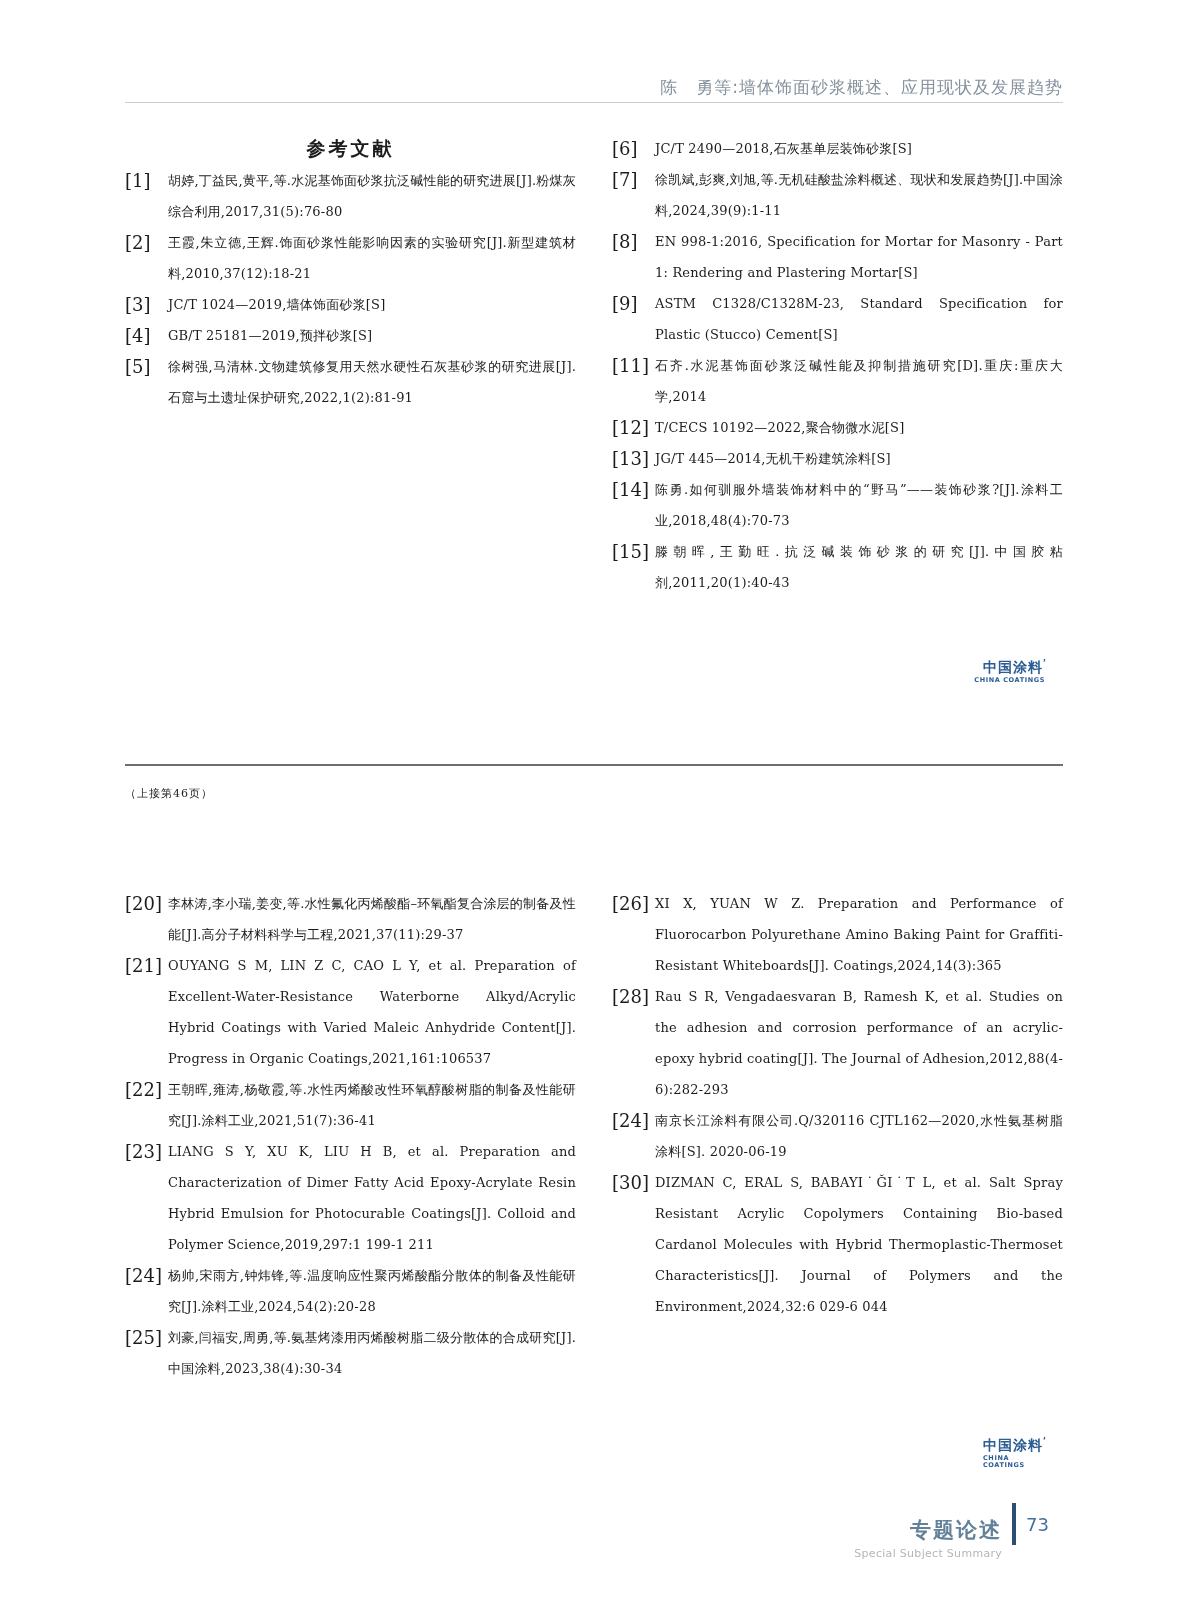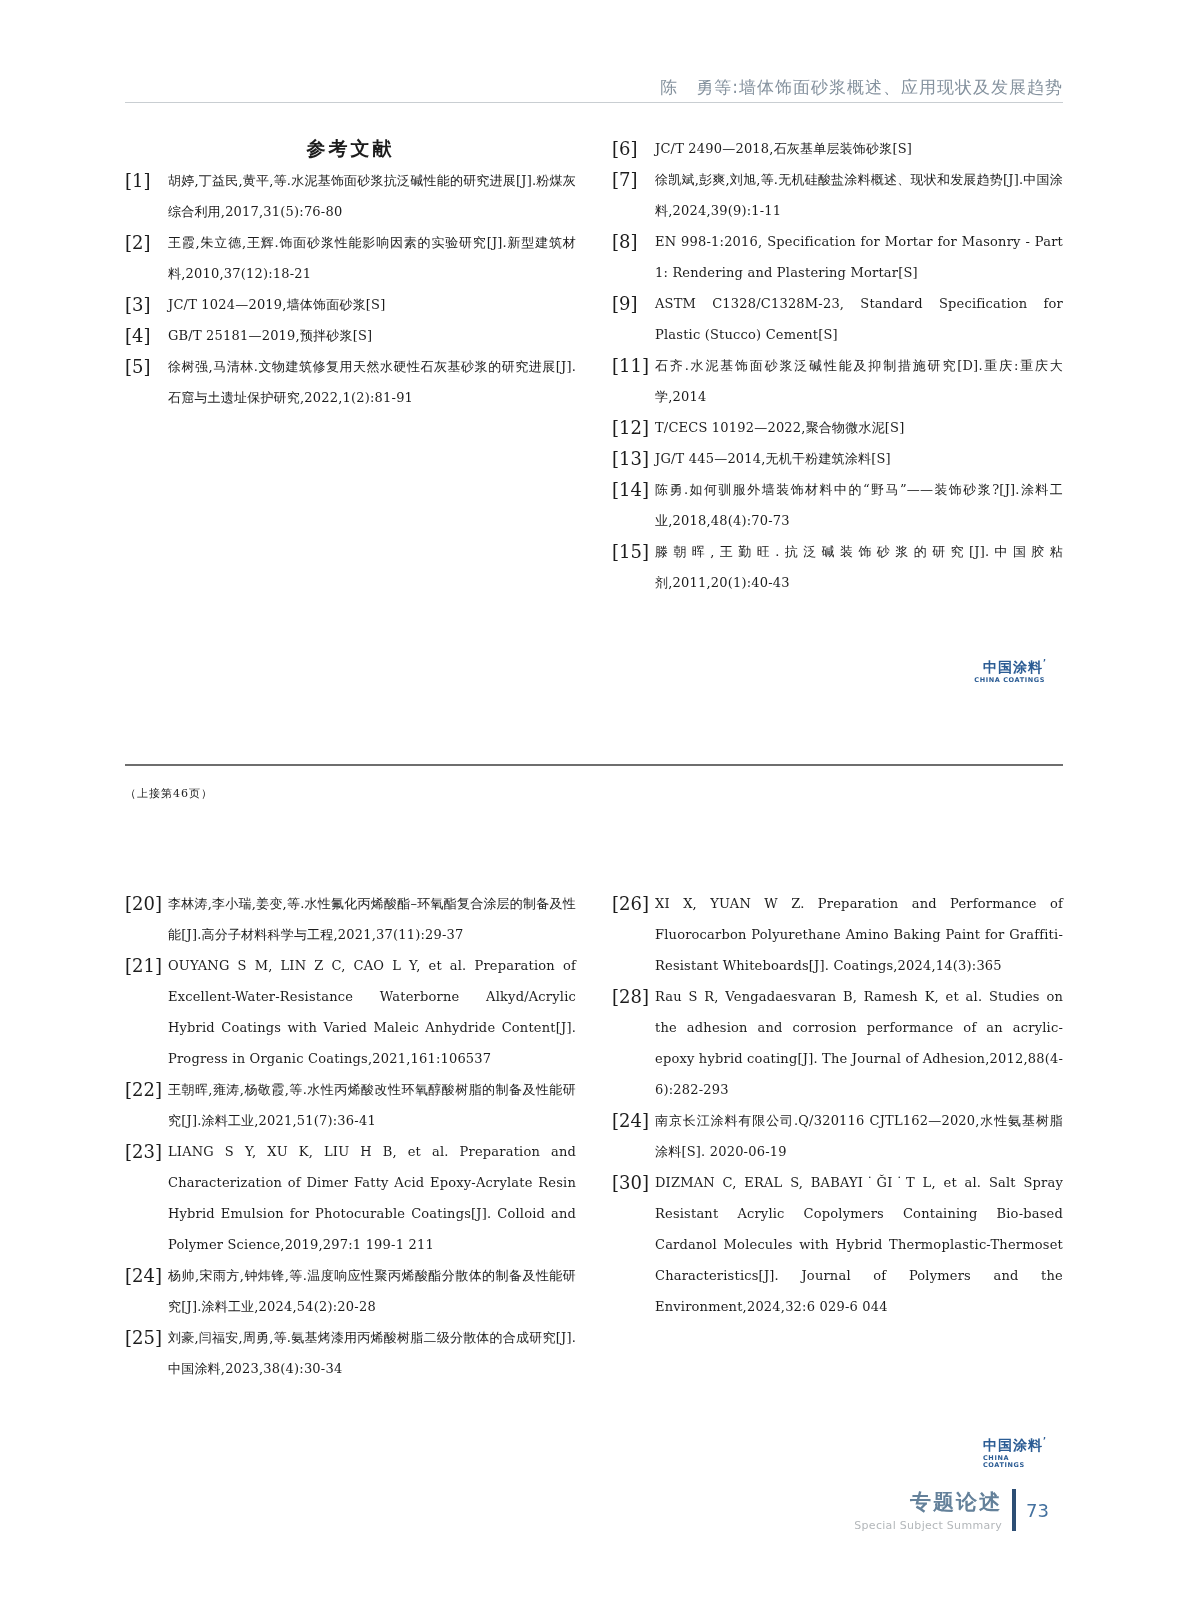--- a/index.html
+++ b/index.html
@@ -74,21 +74,21 @@
     margin-top: 2px;
   }
   .logo .logo-en { text-align: right; padding-right: 2px; }
 
   
   .footer {
     position: absolute; top: 1488px; right: 138px;
     display: flex; align-items: center; gap: 10px;
     font-family: "DejaVu Sans", "Liberation Sans", sans-serif;
   }
-  .footer-labels { text-align: right; }
+  .footer-labels { text-align: right; margin-top: 28px; }
   .footer-cn {
     font-size: 21px; font-weight: bold; color: #64819a; letter-spacing: 2px;
   }
   .footer-en { font-size: 11px; color: #b3b7ba; margin-top: 3px; letter-spacing: 0.3px; }
   .footer-bar { width: 4px; height: 42px; background: #2d4e74; }
   .footer-num { font-size: 18px; color: #44719f; font-weight: 500; }
 </style>
 </head>
 <body>
 

